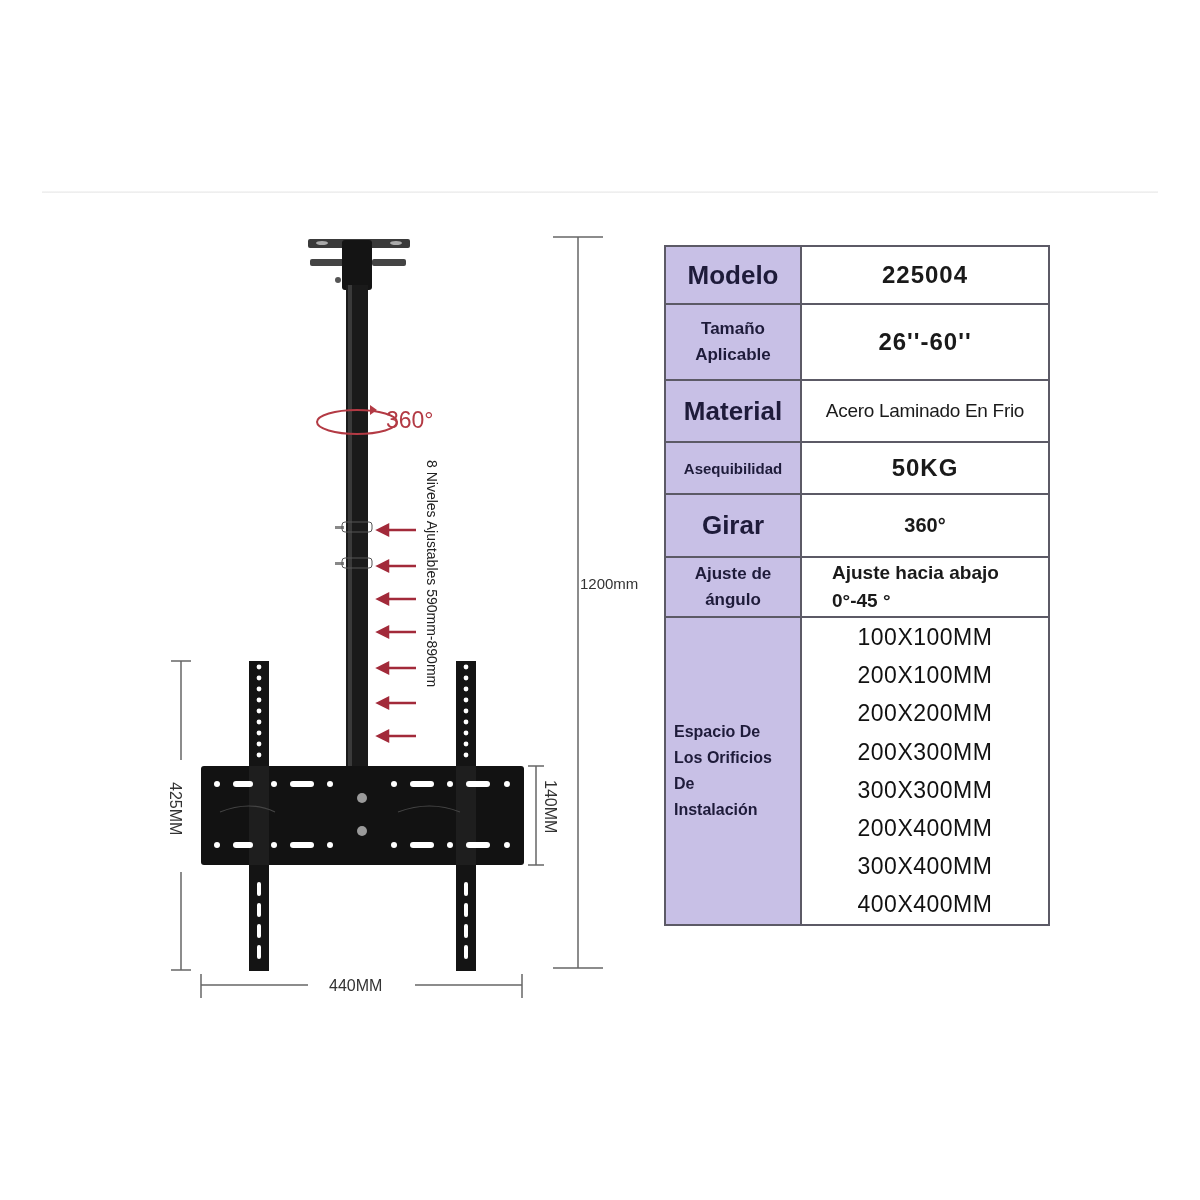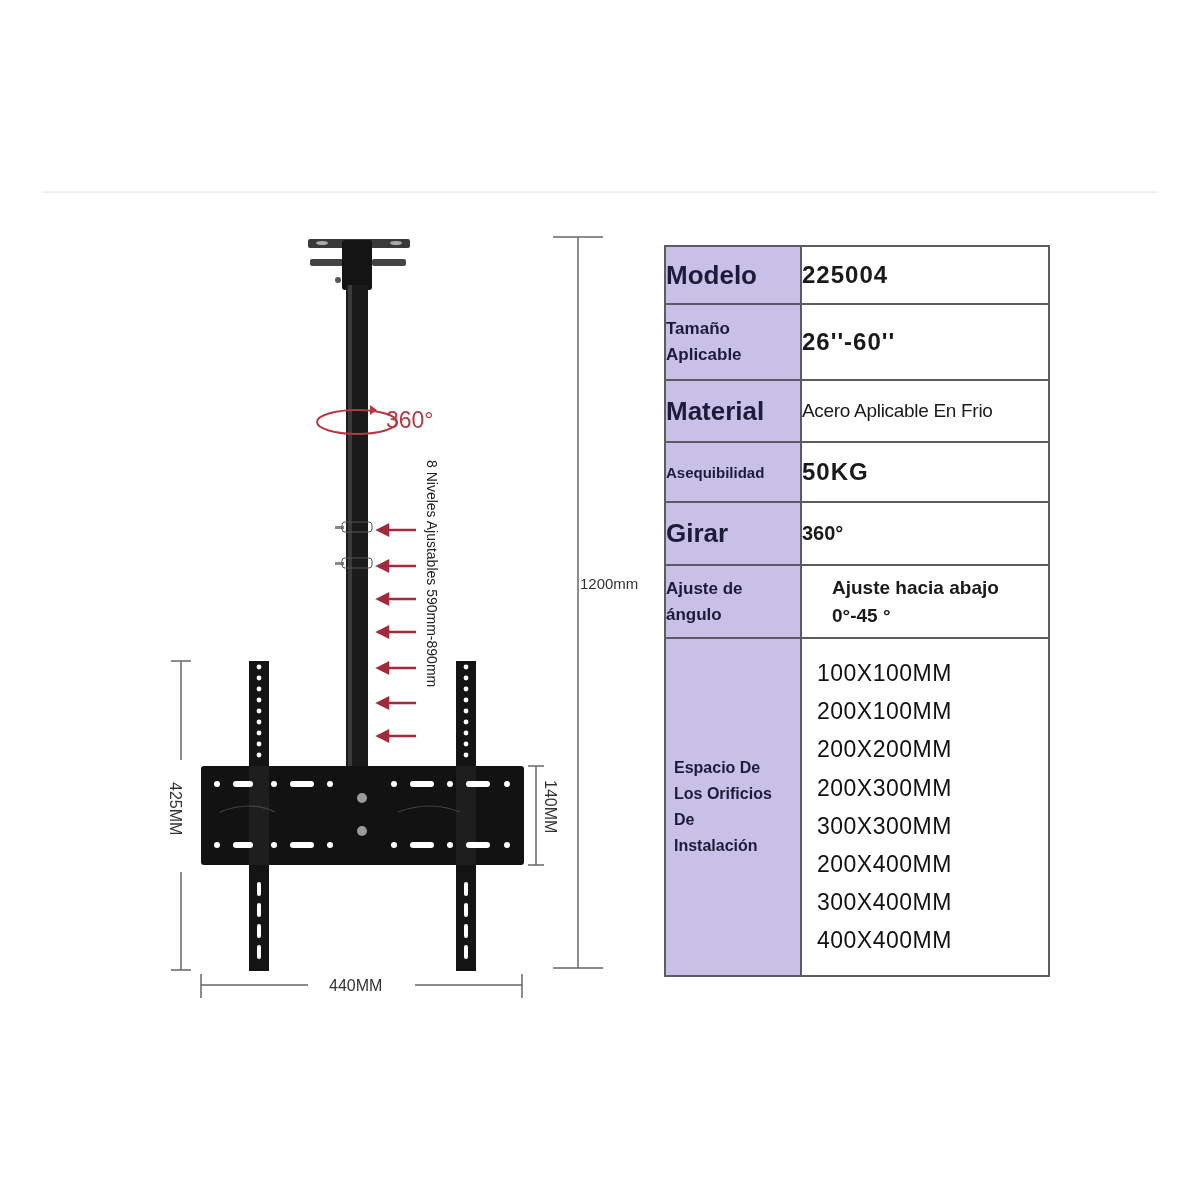--- a/index.html
+++ b/index.html
@@ -6,32 +6,32 @@
   body { width: 1200px; height: 1200px; position: relative; overflow: hidden;
          font-family: "Liberation Sans", "DejaVu Sans", sans-serif; }
   .divider-top { position: absolute; left: 42px; top: 191px; width: 1116px; height: 2px;
                  background: linear-gradient(#f6f6f6, #ececec); }
   #diagram { position: absolute; left: 0; top: 0; }
   .dim-label { font-family: "Liberation Sans", sans-serif; fill: #333; }
 
   
   .spec-table { position: absolute; left: 664px; top: 245px; width: 386px;
                 border-collapse: collapse; table-layout: fixed; }
-  .spec-table td { border: 2px solid #5c5a66; padding: 0; vertical-align: middle; color: #1a1a1a; }
+  .spec-table td { border: 2px solid #5c5a66; padding: 0; text-align: center; vertical-align: middle; color: #1a1a1a; }
   .spec-table td.key { background: #c8c0e6; width: 134px; color: #1e1b3a; font-weight: bold; }
   .spec-table td.val { background: #ffffff; font-weight: bold; }
   .k-big { font-size: 26px; }
   .k-mid { font-size: 17px; line-height: 26px; }
   .k-small { font-size: 15px; }
   .v-big { font-size: 24px; letter-spacing: 1px; }
   .v-mid { font-size: 20px; }
   .v-mat { font-size: 19px; white-space: nowrap; letter-spacing: -0.3px; }
   .v-angle { font-size: 19px; text-align: left !important; padding-left: 30px !important; line-height: 28px; margin-left: 32px; }
   .key-install { text-align: left !important; padding-left: 8px !important; font-size: 16px !important; line-height: 26px; font-weight: bold; }
-  .hole-list { list-style: none; margin: 0; padding: 15px; }
+  .hole-list { list-style: none; margin: 0; padding: 0; }
   .hole-list li { font-size: 23px; font-weight: normal; line-height: 38.2px; color: #111; letter-spacing: 0.5px; }
 </style>
 </head>
 <body>
 
 <div class="divider-top"></div>
 
 <svg id="diagram" width="660" height="1200" viewBox="0 0 660 1200">
 
   <g>
@@ -178,31 +178,31 @@
   </tr>
   <tr style="height:76px">
     <td class="key k-mid">
       <div>Tamaño</div>
       <div>Aplicable</div>
     </td>
     <td class="val v-big">26''-60''</td>
   </tr>
   <tr style="height:62px">
     <td class="key k-big">Material</td>
-    <td class="val v-mat" style="font-weight:normal">Acero Aplicable En Frio</td>
-  </tr>
-  <tr style="height:60px">
+    <td class="val v-mat" style="font-weight:normal">Acero Laminado En Frio</td>
+  </tr>
+  <tr style="height:52px">
     <td class="key k-small">Asequibilidad</td>
     <td class="val v-big">50KG</td>
   </tr>
   <tr style="height:63px">
     <td class="key k-big">Girar</td>
     <td class="val v-mid">360°</td>
   </tr>
-  <tr style="height:73px">
+  <tr style="height:60px">
     <td class="key k-mid">
       <div>Ajuste de</div>
       <div>ángulo</div>
     </td>
     <td class="val v-angle">
       <div>Ajuste hacia abajo</div>
       <div>0°-45 °</div>
     </td>
   </tr>
   <tr style="height:307px">

